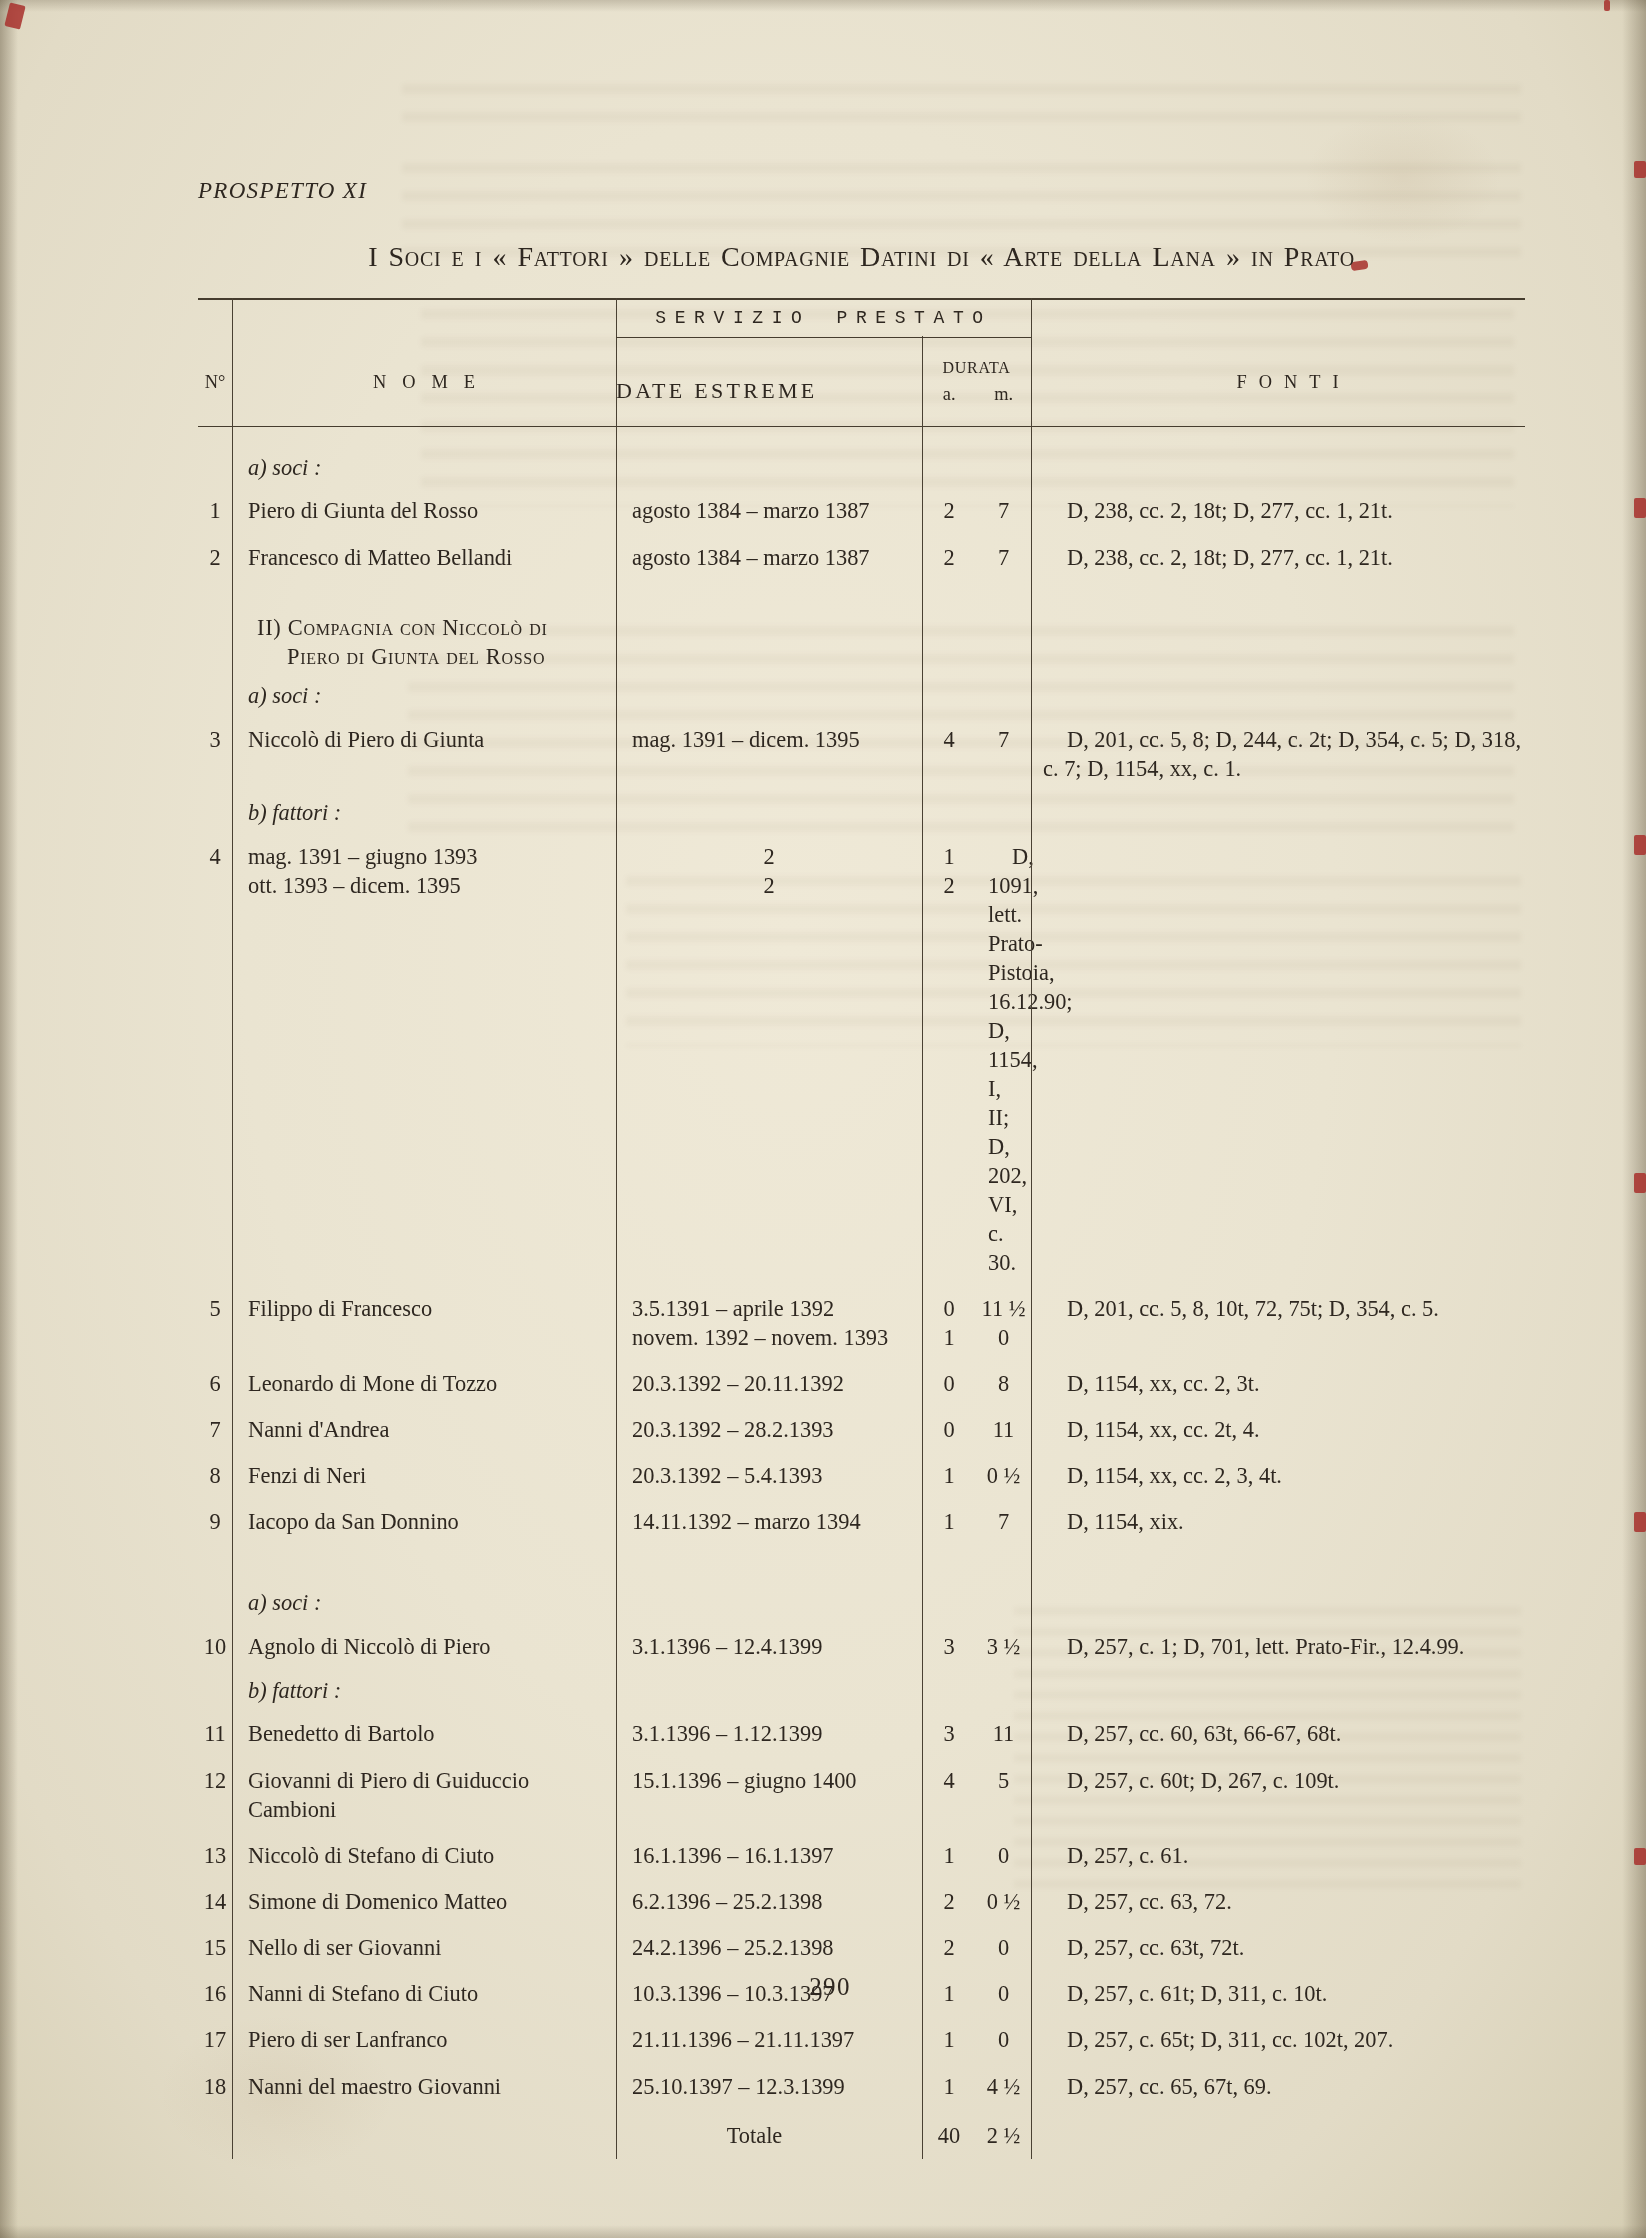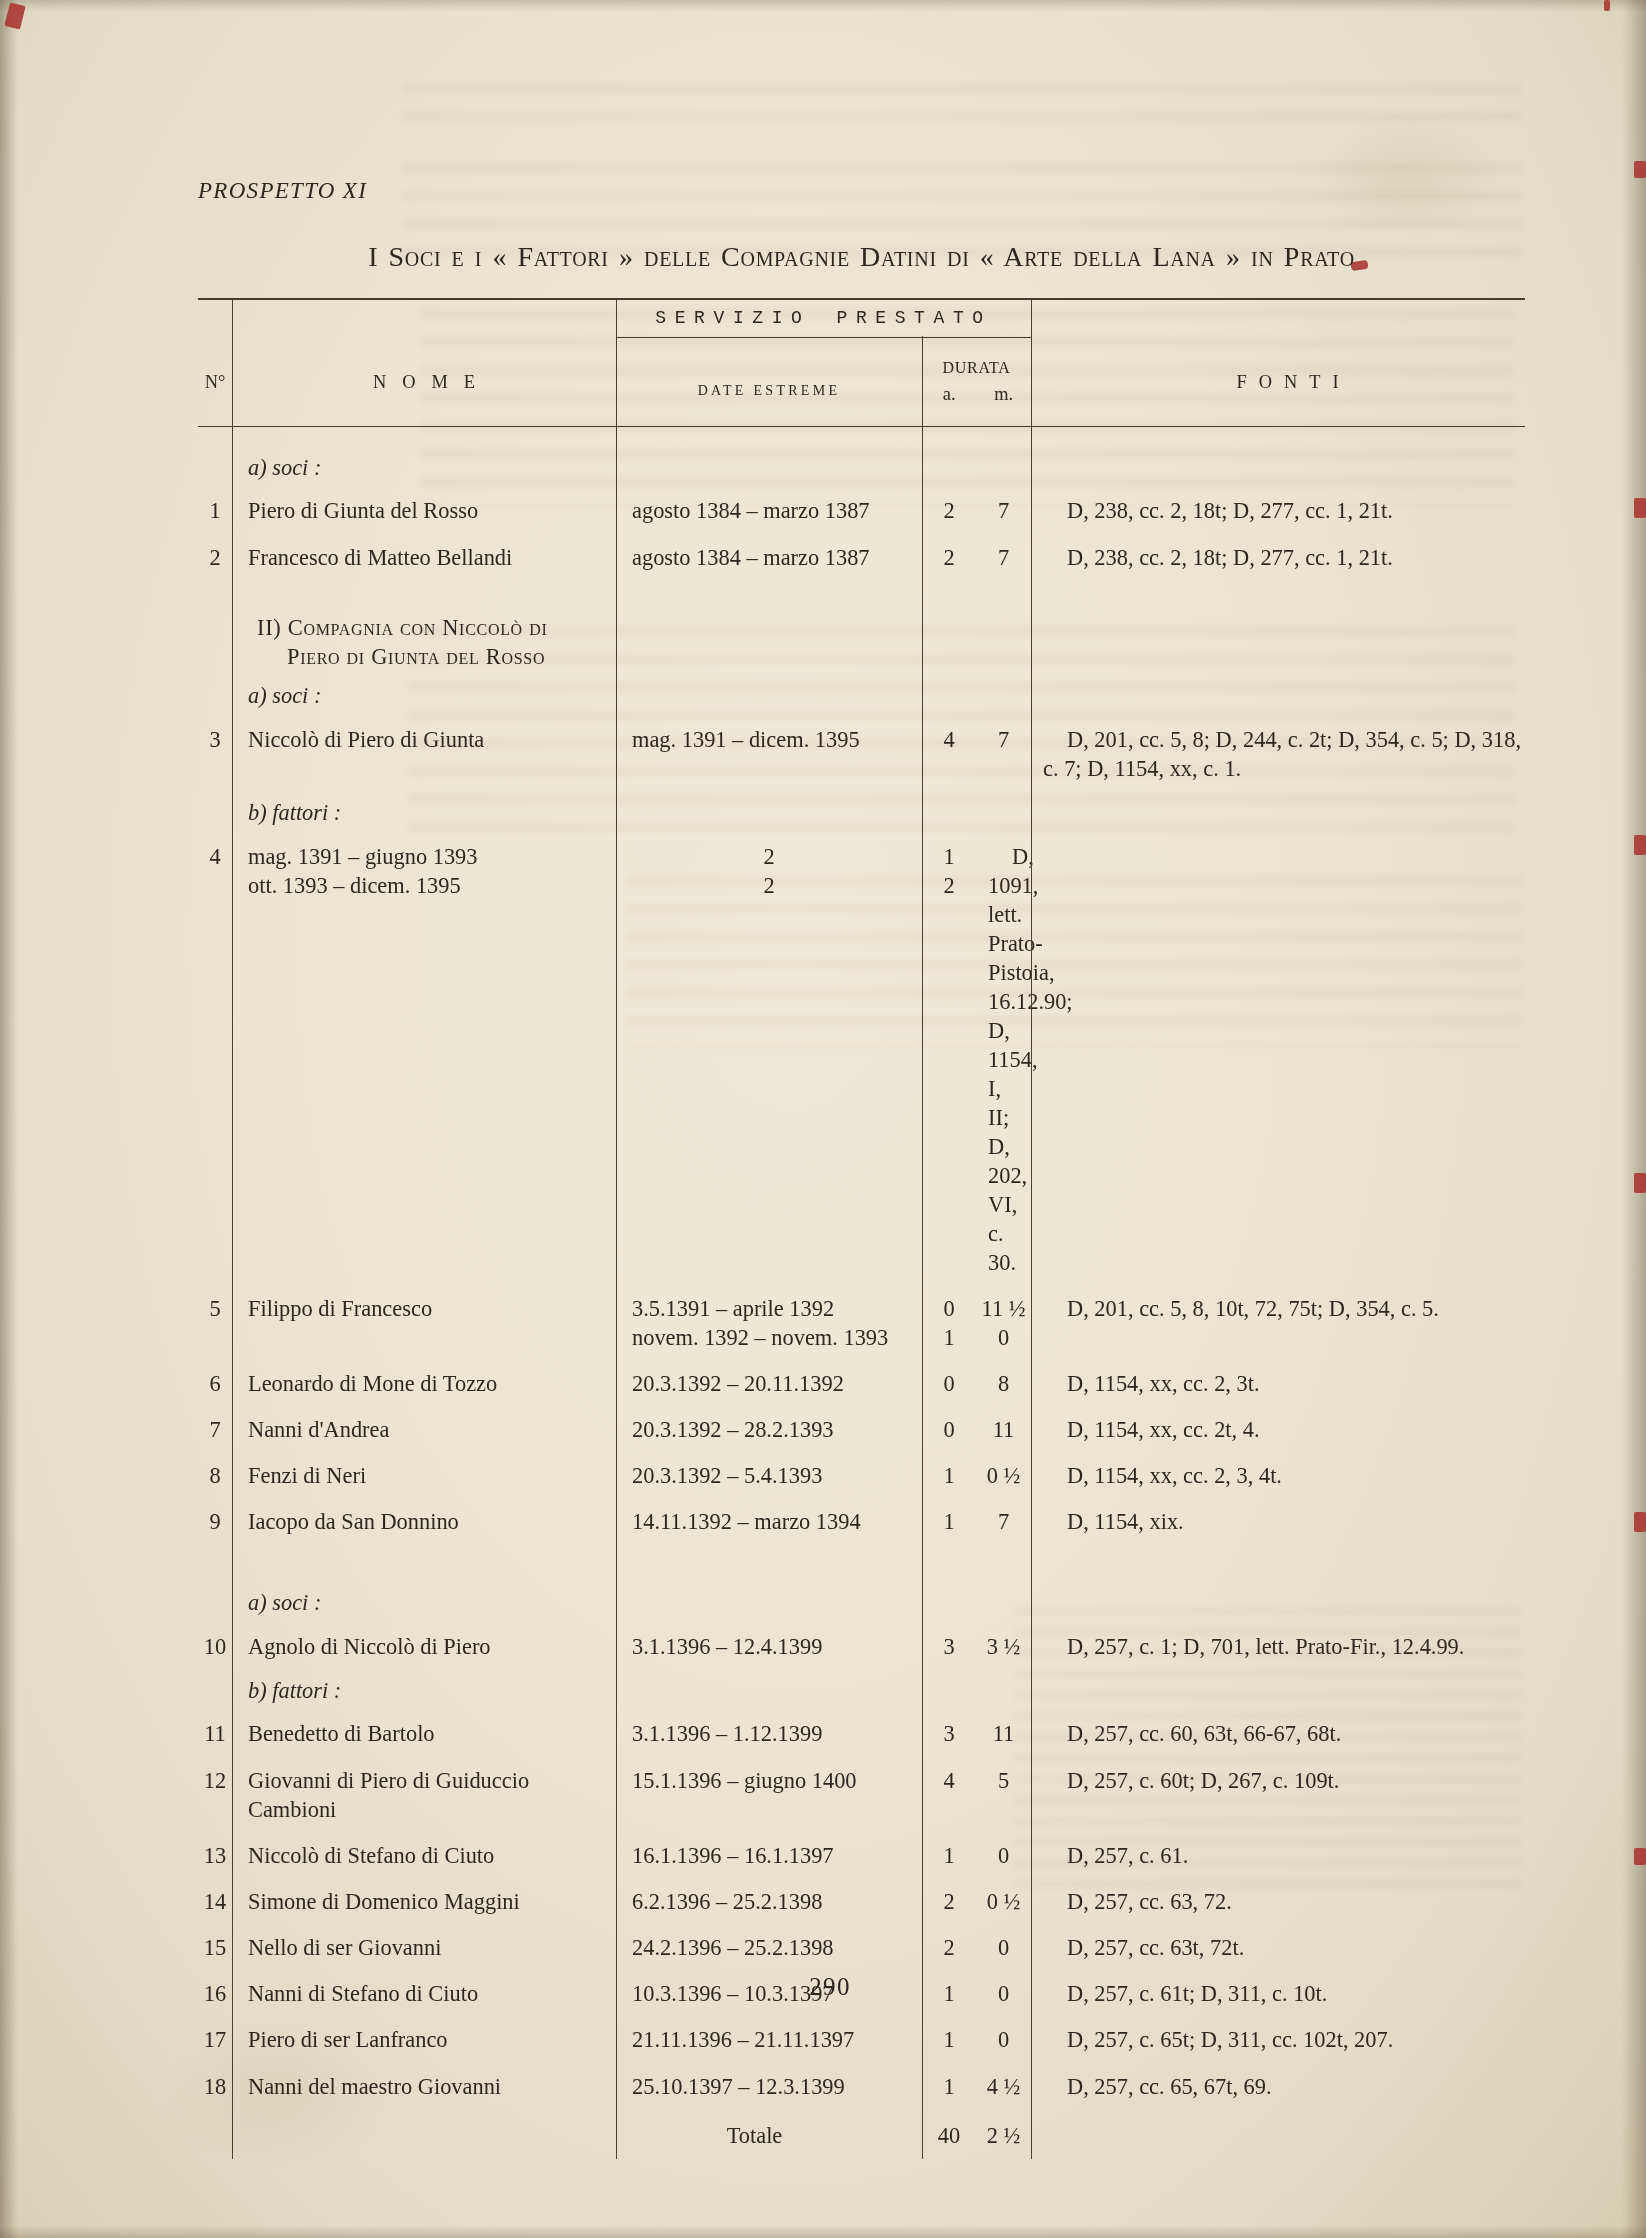--- a/index.html
+++ b/index.html
@@ -62,21 +62,21 @@
 
   .thead{border-top:2px solid #453c2e;border-bottom:1.3px solid #453c2e;}
   .servizio-row{height:38px;position:relative;font-family:Liberation Mono, monospace;}
   .servizio-row .sv-label{position:absolute;left:418px;width:415px;top:8px;
     text-align:center;font-size:18px;letter-spacing:8.6px;word-spacing:6.6px;}
   .servizio-row .sv-underline{position:absolute;left:418px;width:415px;bottom:0;
     border-bottom:1.3px solid #453c2e;height:0;}
   .colheads{display:grid;grid-template-columns:34px 384px 306px 109px 494px;height:88px;}
   .h-num{align-self:center;text-align:center;font-size:18.4px;}
   .h-nome{align-self:center;text-align:center;font-size:18.4px;letter-spacing:16px;text-indent:16px;}
-  .h-date{align-self:center;text-align:center;font-size:14px;letter-spacing:3.3px;padding-top:18.4px;}
+  .h-date{align-self:center;text-align:left;font-size:22px;letter-spacing:3.3px;padding-top:18.4px;}
   .h-durata{align-self:center;text-align:center;font-size:16px;letter-spacing:0.7px;}
   .h-durata .am{display:grid;grid-template-columns:1fr 1fr;margin-top:6.6px;
     font-size:18.4px;letter-spacing:0;}
   .h-fonti{align-self:center;text-align:center;font-size:18.4px;letter-spacing:12px;text-indent:12px;padding-left:19px;}
 
   .trow{display:grid;grid-template-columns:34px 384px 306px 54px 55px 494px;
     font-size:22.4px;line-height:29px;}
   .datarow{padding:8.6px 0;}
   .c-num{text-align:center;}
   .c-nome{padding-left:16px;padding-right:12px;}
@@ -368,21 +368,21 @@
           <div class="c-a">
             <div>1</div>
           </div>
           <div class="c-m">
             <div>0</div>
           </div>
           <div class="c-fonti">D, 257, c. 61.</div>
         </div>
         <div class="trow datarow">
           <div class="c-num">14</div>
-          <div class="c-nome">Simone di Domenico Maggini</div>
+          <div class="c-nome">Simone di Domenico Matteo</div>
           <div class="c-date">
             <div>6.2.1396 – 25.2.1398</div>
           </div>
           <div class="c-a">
             <div>2</div>
           </div>
           <div class="c-m">
             <div>0 ½</div>
           </div>
           <div class="c-fonti">D, 257, cc. 63, 72.</div>

